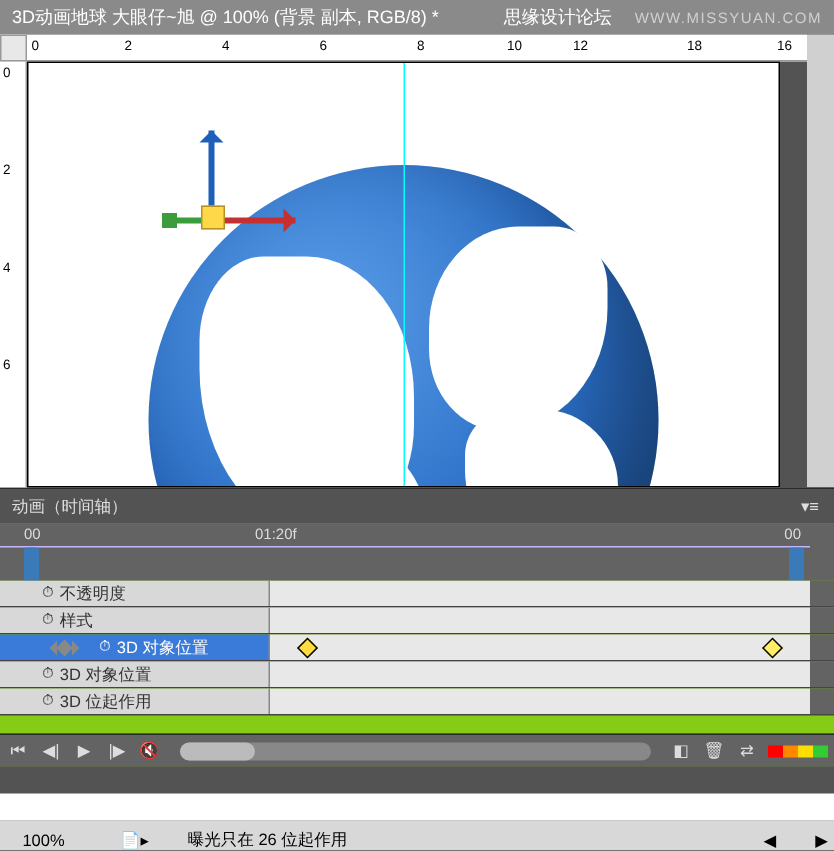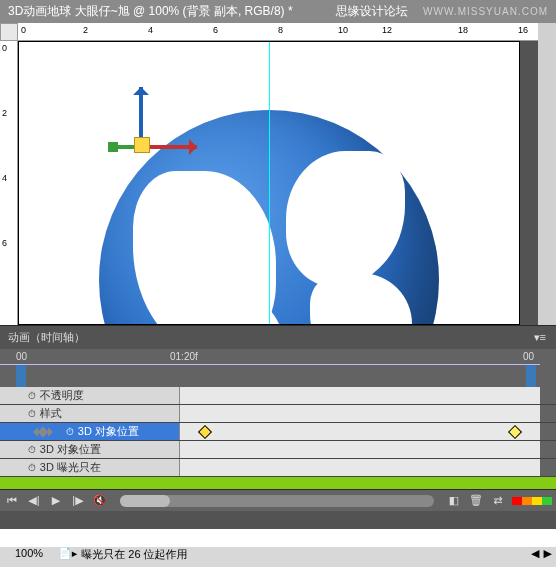--- a/index.html
+++ b/index.html
@@ -54,21 +54,21 @@
 .nav-diamond .tri { width: 0; height: 0; border: 5px solid transparent; transform: none; background: none; }
 .nav-diamond .tri.l { border-right-color: #888; }
 .nav-diamond .tri.r { border-left-color: #888; }
 .anim-controls { display: flex; background: #636363; height: 22px; align-items: center; padding: 0 4px; gap: 6px; border-top: 1px solid #2a2a2a; }
 .ctrl-btn { width: 16px; height: 16px; color: #ddd; display: flex; align-items: center; justify-content: center; cursor: pointer; font-size: 11px; }
 .hscroll { flex: 1; height: 12px; background: #888; border-radius: 6px; margin: 0 6px; position: relative; }
 .hscroll-thumb { position: absolute; left: 0; width: 50px; height: 100%; background: #bbb; border-radius: 6px; }
 .render-ind { width: 40px; height: 8px; display: flex; }
 .render-ind span { flex: 1; }
 .ri1 { background: #f00; } .ri2 { background: #ff8800; } .ri3 { background: #ffdd00; } .ri4 { background: #33cc33; }
-.status-bar { display: flex; background: #d8d8d8; height: 20px; align-items: flex-start; font-size: 11px; padding: 0 4px; gap: 4px; }
+.status-bar { display: flex; background: #d8d8d8; height: 20px; align-items: flex-end; font-size: 11px; padding: 0 4px; gap: 26px; }
 .zoom { width: 50px; text-align: center; }
 .status-text { flex: 1; }
 .spacer-bar { height: 18px; background: #535353; }
 .ruler-bottom { height: 18px; background: #fff; position: relative; }
 .track-row.labelrow .track-label { position: relative; }
 </style>
 </head>
 <body>
 
 <div class="app">
@@ -175,21 +175,21 @@
         <div class="track-label">
             <span class="stopwatch">⏱</span>
             <span>3D 对象位置</span>
           </div>
         <div class="track-lane"></div>
           <div class="track-scroll"></div>
       </div>
       <div class="track-row labelrow">
         <div class="track-label">
             <span class="stopwatch">⏱</span>
-            <span>3D 曝光只在</span>
+            <span>3D 位起作用</span>
           </div>
         <div class="track-lane"></div>
           <div class="track-scroll"></div>
       </div>
     </div>
 
     <div class="anim-controls">
       <span class="ctrl-btn">⏮</span>
       <span class="ctrl-btn">◀|</span>
       <span class="ctrl-btn">▶</span>

